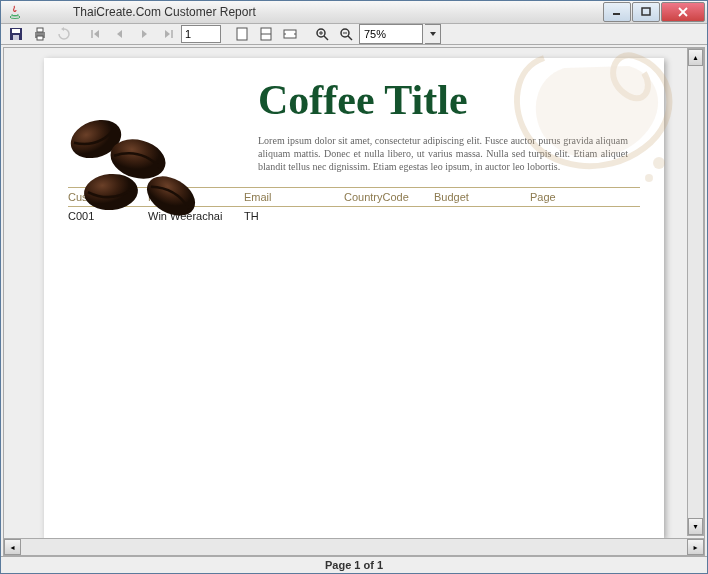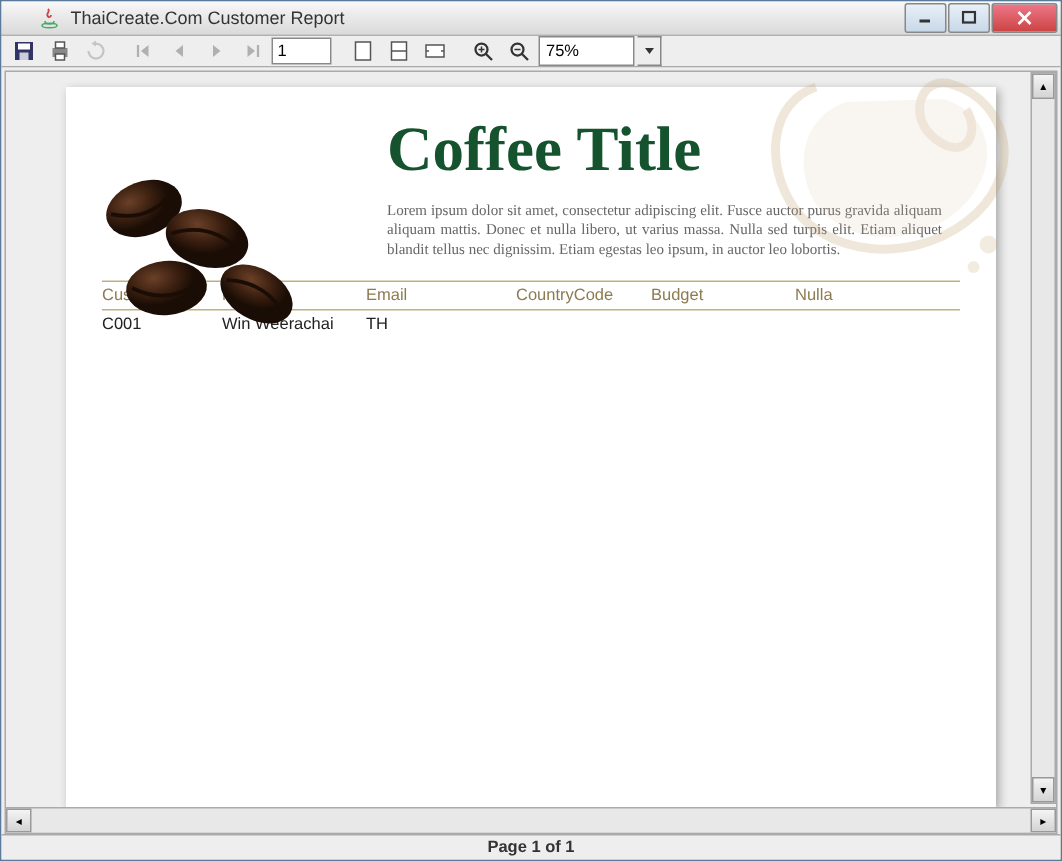--- a/index.html
+++ b/index.html
@@ -1,20 +1,20 @@
 <!DOCTYPE html>
 <html><head>
 <meta charset="utf-8">
 <style>
 * { box-sizing: border-box; margin: 0; padding: 0; }
 body { font-family: "Segoe UI", Tahoma, sans-serif; font-size: 11px; background: #d4e4f0; width: 708px; height: 574px; overflow: hidden; }
 
 .window { width: 708px; height: 574px; background: #ece9d8; border: 1px solid #5a7a9c; display: flex; flex-direction: column; box-shadow: 0 0 8px rgba(0,0,0,0.3); }
 
-.titlebar { height: 28px; background: linear-gradient(to bottom, #f8f8f8, #e8e8e8, #dadada); border-bottom: 1px solid #b0b0b0; display: flex; align-items: center; padding-left: 24px; }
+.titlebar { height: 28px; background: linear-gradient(to bottom, #f8f8f8, #e8e8e8, #dadada); border-bottom: 1px solid #b0b0b0; display: flex; align-items: center; padding-left: 6px; gap: 44px; }
 .titlebar-icon { width: 16px; height: 16px; margin-right: 6px; }
 .titlebar-text { flex: 1; color: #333; font-size: 12px; }
 .titlebar-btns { display: flex; height: 20px; margin-right: 2px; }
 .titlebar-btn { width: 28px; height: 20px; margin-left: 1px; border: 1px solid #888; border-radius: 2px; display: flex; align-items: center; justify-content: center; font-size: 10px; background: linear-gradient(to bottom, #f4f4f4, #d8d8d8); cursor: pointer; }
 .titlebar-btn.min { background: linear-gradient(to bottom, #e8f0f8, #c8d8e8); }
 .titlebar-btn.max { background: linear-gradient(to bottom, #e8f0f8, #c8d8e8); }
 .titlebar-btn.close { width: 44px; background: linear-gradient(to bottom, #e78, #c44); color: #fff; }
 
 .toolbar { height: 26px; background: #eeeeee; border-bottom: 1px solid #aaa; display: flex; align-items: center; padding: 0 4px; gap: 2px; }
 .tb-btn { width: 22px; height: 20px; border: 1px solid transparent; display: flex; align-items: center; justify-content: center; cursor: pointer; }
@@ -226,21 +226,21 @@
           <div class="rpt-title">Coffee Title</div>
           <div class="rpt-body">Lorem ipsum dolor sit amet, consectetur adipiscing elit. Fusce auctor purus gravida aliquam aliquam mattis. Donec et nulla libero, ut varius massa. Nulla sed turpis elit. Etiam aliquet blandit tellus nec dignissim. Etiam egestas leo ipsum, in auctor leo lobortis.</div>
 
           <div class="table-wrap">
             <div class="thead-row">
               <div class="th c1">CustomerID</div>
               <div class="th c2">Name</div>
               <div class="th c3">Email</div>
               <div class="th c4">CountryCode</div>
               <div class="th c5">Budget</div>
-              <div class="th c6">Nulla</div>
+              <div class="th c6">Page</div>
             </div>
             <div class="tbody-row">
               <div class="td c1">C001</div>
               <div class="td c2">Win Weerachai</div>
               <div class="td c4">TH</div>
             </div>
           </div>
 
         </div>
       </div>

